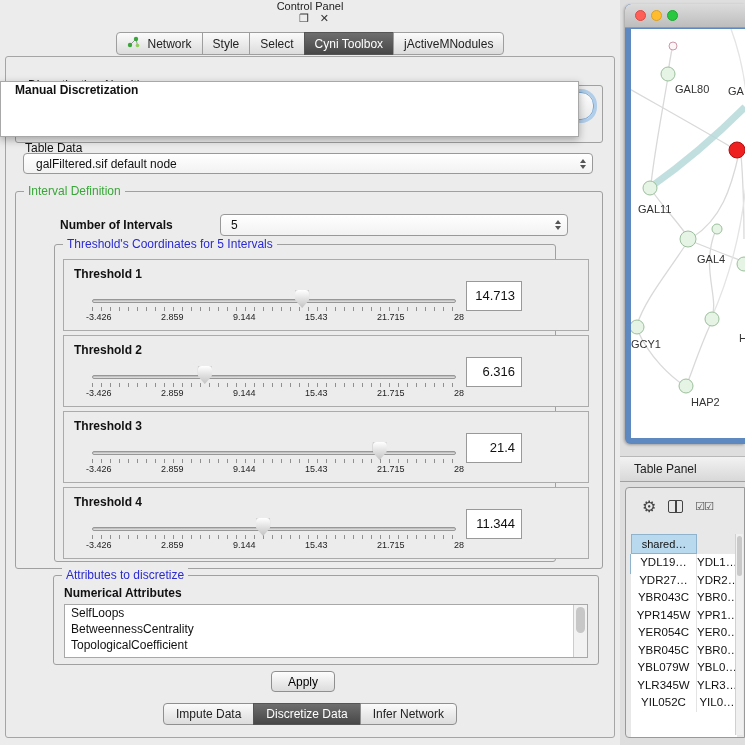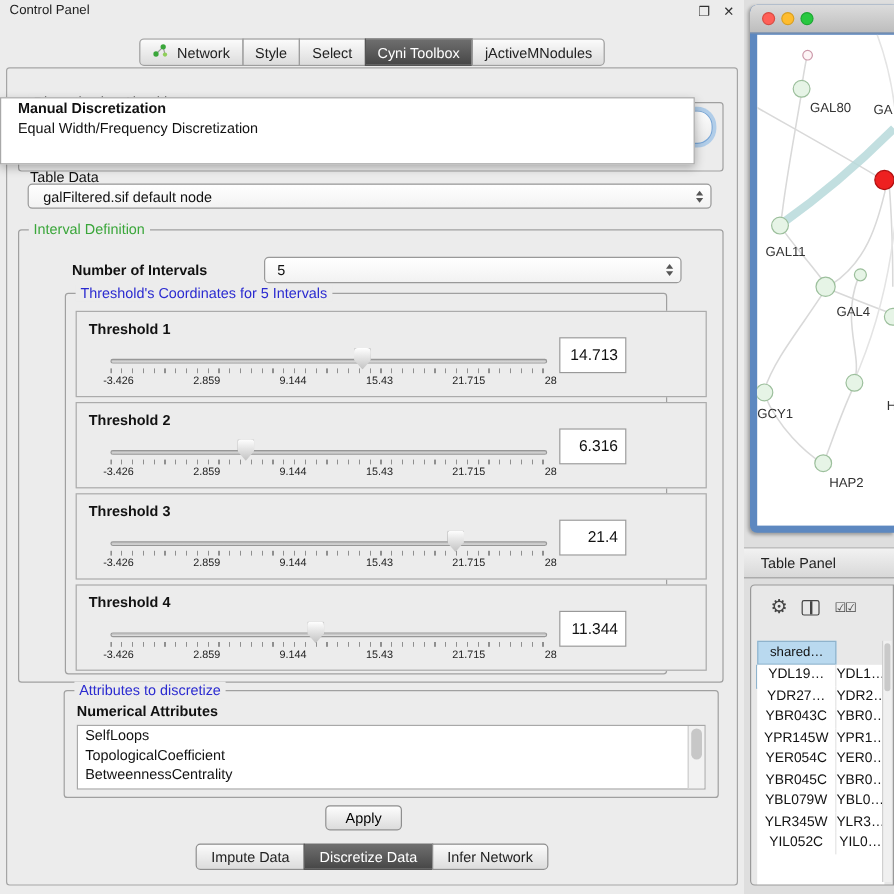--- a/index.html
+++ b/index.html
@@ -3,21 +3,21 @@
 <meta charset="utf-8">
 <style>
   * { margin:0; padding:0; box-sizing:border-box; }
   html,body { width:745px; height:745px; }
   body { font-family:"Liberation Sans", sans-serif; color:#111; }
   .stage { position:relative; width:745px; height:745px; background:#dedede; overflow:hidden; }
 
   
   .cp { position:absolute; left:0; top:0; width:620px; height:745px; background:#ececec; }
   .cp-titlebar { position:absolute; left:0; top:0; width:100%; height:18px; display:flex;
-    justify-content:space-between; align-items:center; padding:0 8px; font-size:11px; color:#222; }
+    justify-content:space-between; align-items:center; padding:0 8px; font-size:11px; color:#222;flex-direction:column; }
   .win-btns span { margin-left:8px; font-size:11px; color:#333; cursor:default; }
 
   .cp-tabs { position:absolute; left:0; top:32px; width:100%; display:flex; justify-content:center; }
   .tab { display:flex; align-items:center; gap:8px; font-size:12px; padding:3px 10px;
     background:linear-gradient(#fbfbfb,#dcdcdc); border:1px solid #9e9e9e; margin-left:-1px; color:#222; }
   .tab:first-child { border-radius:4px 0 0 4px; margin-left:0; }
   .tab:last-child { border-radius:0 4px 4px 0; }
   .tab.selected { background:linear-gradient(#6e6e6e,#474747); color:#fff; border-color:#555; }
 
   .cp-main { position:absolute; left:5px; top:56px; width:610px; height:682px;
@@ -278,22 +278,22 @@
           </div>
         </div>
       </div>
 
       <div class="groupbox" style="left:47px; top:518px; width:546px; height:90px;">
         <span class="group-title blue">Attributes to discretize</span>
         <div class="lbl bold" style="left:10px; top:10px;">Numerical Attributes</div>
         <div class="listbox">
           <div>
               <div class="list-item">SelfLoops</div>
+              <div class="list-item">BetweennessCentrality</div>
               <div class="list-item">TopologicalCoefficient</div>
-              <div class="list-item">BetweennessCentrality</div>
             </div>
           <div class="vscroll">
             <div class="thumb"></div>
           </div>
         </div>
       </div>
 
       <button class="apply-btn">Apply</button>
 
       <div class="bottom-tabs">
@@ -301,21 +301,20 @@
         <div class="seg selected">Discretize Data</div>
         <div class="seg">Infer Network</div>
       </div>
     </div>
   </section>
 
   <div class="combo-fragment"></div>
 
   <div class="algo-popup">
     <div class="opt bold">Manual Discretization</div>
-    <div class="opt">Equal Width/Frequency Discretization</div>
   </div>
 
   <section class="net-window">
     <div class="net-titlebar">
       <span class="light red"></span>
       <span class="light yellow"></span>
       <span class="light green"></span>
     </div>
     <div class="net-canvas">
       <svg width="114" height="409" viewBox="0 0 114 409">

